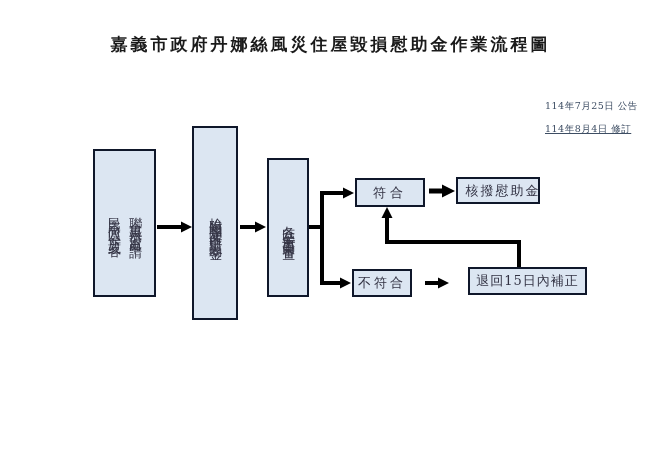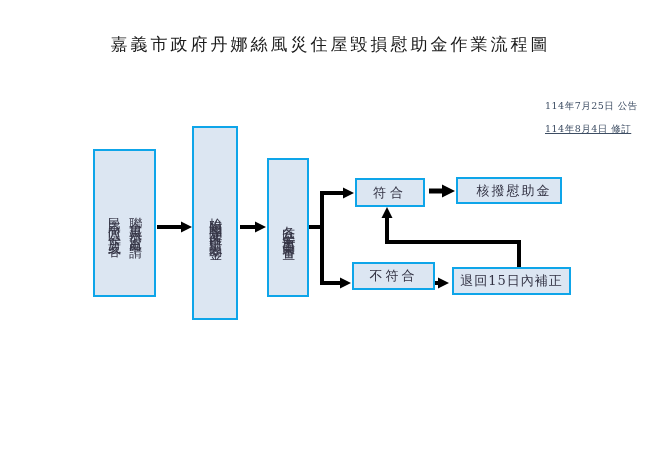--- a/index.html
+++ b/index.html
@@ -9,42 +9,42 @@
     background:#ffffff;
     font-family:"DejaVu Serif","Liberation Serif",serif;
     overflow:hidden;
     margin:0 auto;
   }
   .title{
     position:absolute;
     left:0;top:33px;width:100%;
     text-align:center;
     font-size:17px;
-    font-weight:400;
+    font-weight:700;
     letter-spacing:3px;
     color:#1a1a1a;
     white-space:nowrap;
   }
   .note{
     position:absolute;
     left:545px;
     font-size:9.5px;
     letter-spacing:0.5px;
     color:#3d4d63;
     white-space:nowrap;
     margin-top:36px;
   }
   .note.announced{top:64px;}
   .note.revised{top:87px;text-decoration:underline;}
 
   .node{
     position:absolute;
     box-sizing:border-box;
     background:#dce6f2;
-    border:2px solid #0ea5e9;
+    border:2px solid #0f172a;
     display:flex;
     align-items:center;
     justify-content:center;
     color:#333344;
     font-size:13px;
   }
   
   .vwrap{display:flex;flex-direction:row;gap:7px;align-items:center;justify-content:center;}
   .vtext{
     writing-mode:vertical-lr;
@@ -54,23 +54,23 @@
     white-space:nowrap;
   }
   .node.apply{left:93px;top:149px;width:63px;height:148px;}
   .node.documents{left:192px;top:126px;width:46px;height:194px;}
   .node.documents .vtext{letter-spacing:3px;}
   .node.review{left:267px;top:158px;width:42px;height:139px;}
   .node.review .vtext{letter-spacing:3px;}
 
   
   .node.match{left:355px;top:178px;width:70px;height:29px;letter-spacing:4px;}
-  .node.grant{left:456px;top:177px;width:106px;height:27px;letter-spacing:2px;padding-left:10px;}
-  .node.mismatch{left:352px;top:262px;width:83px;height:28px;letter-spacing:3px;}
-  .node.return{left:452px;top:267px;width:119px;height:28px;letter-spacing:1px;}
+  .node.grant{left:456px;top:177px;width:84px;height:27px;letter-spacing:2px;padding-left:10px;}
+  .node.mismatch{left:352px;top:269px;width:60px;height:28px;letter-spacing:3px;}
+  .node.return{left:468px;top:267px;width:119px;height:28px;letter-spacing:1px;}
   .node span{white-space:nowrap;}
 
   svg.connectors{
     position:absolute;left:0;top:0;width:661px;height:470px;
     pointer-events:none;
   }
   .conn{stroke:#000000;stroke-width:4;fill:none;}
   .conn.thick{stroke-width:5;}
   .head{fill:#000000;stroke:none;}
 </style>

